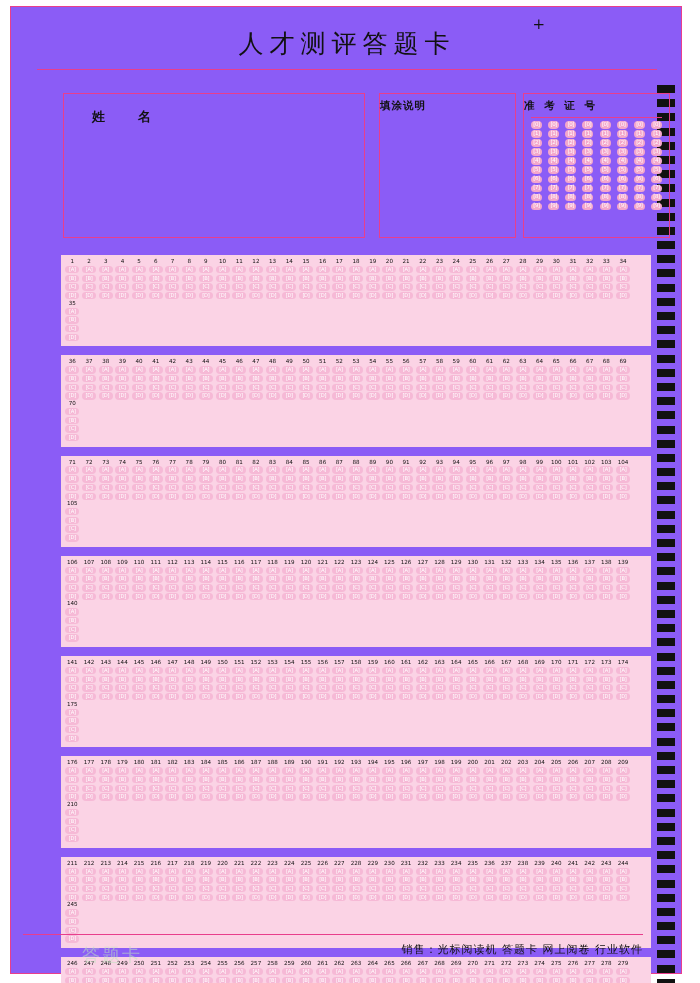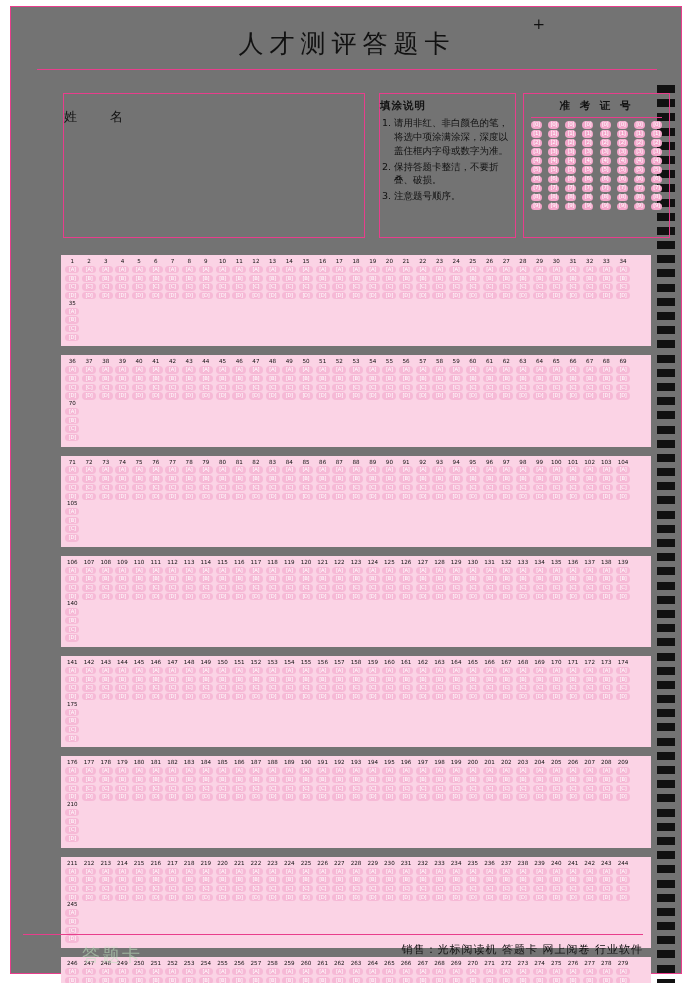--- a/index.html
+++ b/index.html
@@ -7,21 +7,21 @@
     width:700px;height:983px;
     background:#ffffff;
     font-family:"DejaVu Sans", sans-serif;
     position:relative;
     overflow:hidden;
   }
   .sheet{
     position:absolute;left:10px;top:6px;width:672px;height:968px;
     border:1px solid #e83e8c;
     box-sizing:border-box;
-    background:#737373;
+    background:#8b5cf6;
   }
   
   .title{
     position:absolute;top:20px;left:0;width:672px;
     text-align:center;
     font-family:"DejaVu Serif", serif;
     font-size:25px;letter-spacing:6px;color:#111;
   }
   .title .plus{
     position:absolute;right:138px;top:-12px;font-size:15px;color:#111;letter-spacing:0;
@@ -35,42 +35,42 @@
   }
   .timing i{
     display:block;width:18px;height:8px;background:#111;margin-bottom:6.2px;
   }
   
   .namebox{
     position:absolute;left:52px;top:86px;width:300px;height:143px;
     border:1px solid #e83e8c;
   }
   .namebox .label{
-    position:absolute;left:0;top:14px;font-size:13px;font-weight:normal;
+    position:absolute;left:28px;top:14px;font-size:13px;font-weight:bold;
     letter-spacing:10px;color:#111;
     font-family:"DejaVu Sans", sans-serif;
   }
   
   .instr{
     position:absolute;left:368px;top:86px;width:135px;height:143px;
     border:1px solid #e83e8c;
     font-size:9.5px;line-height:1.45;color:#111;
   }
   .instr .head{
     text-align:left;font-weight:bold;font-size:10.5px;margin-top:4px;letter-spacing:1px;
   }
   .instr ol{margin:3px 0 0 0;padding-left:14px;}
   .instr li{margin-bottom:2px;}
   
   .examno{
     position:absolute;left:512px;top:86px;width:145px;height:143px;
     border:1px solid #e83e8c;
   }
   .examno .head{
-    text-align:center;font-size:10.5px;font-weight:bold;letter-spacing:3px;
+    text-align:left;font-size:10.5px;font-weight:bold;letter-spacing:3px;
     margin-top:5px;color:#111;
   }
   .examno .rule{width:131px;height:1px;background:#e83e8c;margin:4px auto 0 auto;}
   .examno .cols{
     display:flex;justify-content:space-between;padding:3px 7px 0 7px;
   }
   .examno .col{display:flex;flex-direction:column;align-items:center;}
   .bub{
     font-size:5.5px;line-height:1;
     color:#ffffff;
@@ -208,25 +208,20 @@
       <i></i>
       <i></i>
     </div>
 
   <div class="namebox">
     <div class="label">姓　名</div>
   </div>
 
   <div class="instr">
     <div class="head">填涂说明</div>
-    <ol>
-      <li>请用非红、非白颜色的笔，将选中项涂满涂深，深度以盖住框内字母或数字为准。</li>
-      <li>保持答题卡整洁，不要折叠、破损。</li>
-      <li>注意题号顺序。</li>
-    </ol>
   </div>
 
   <div class="examno">
     <div class="head">准 考 证 号</div>
     <div class="rule"></div>
     <div class="cols">
         <div class="col">
           <div class="bub"><span>[0]</span></div>
           <div class="bub"><span>[1]</span></div>
           <div class="bub"><span>[2]</span></div>

